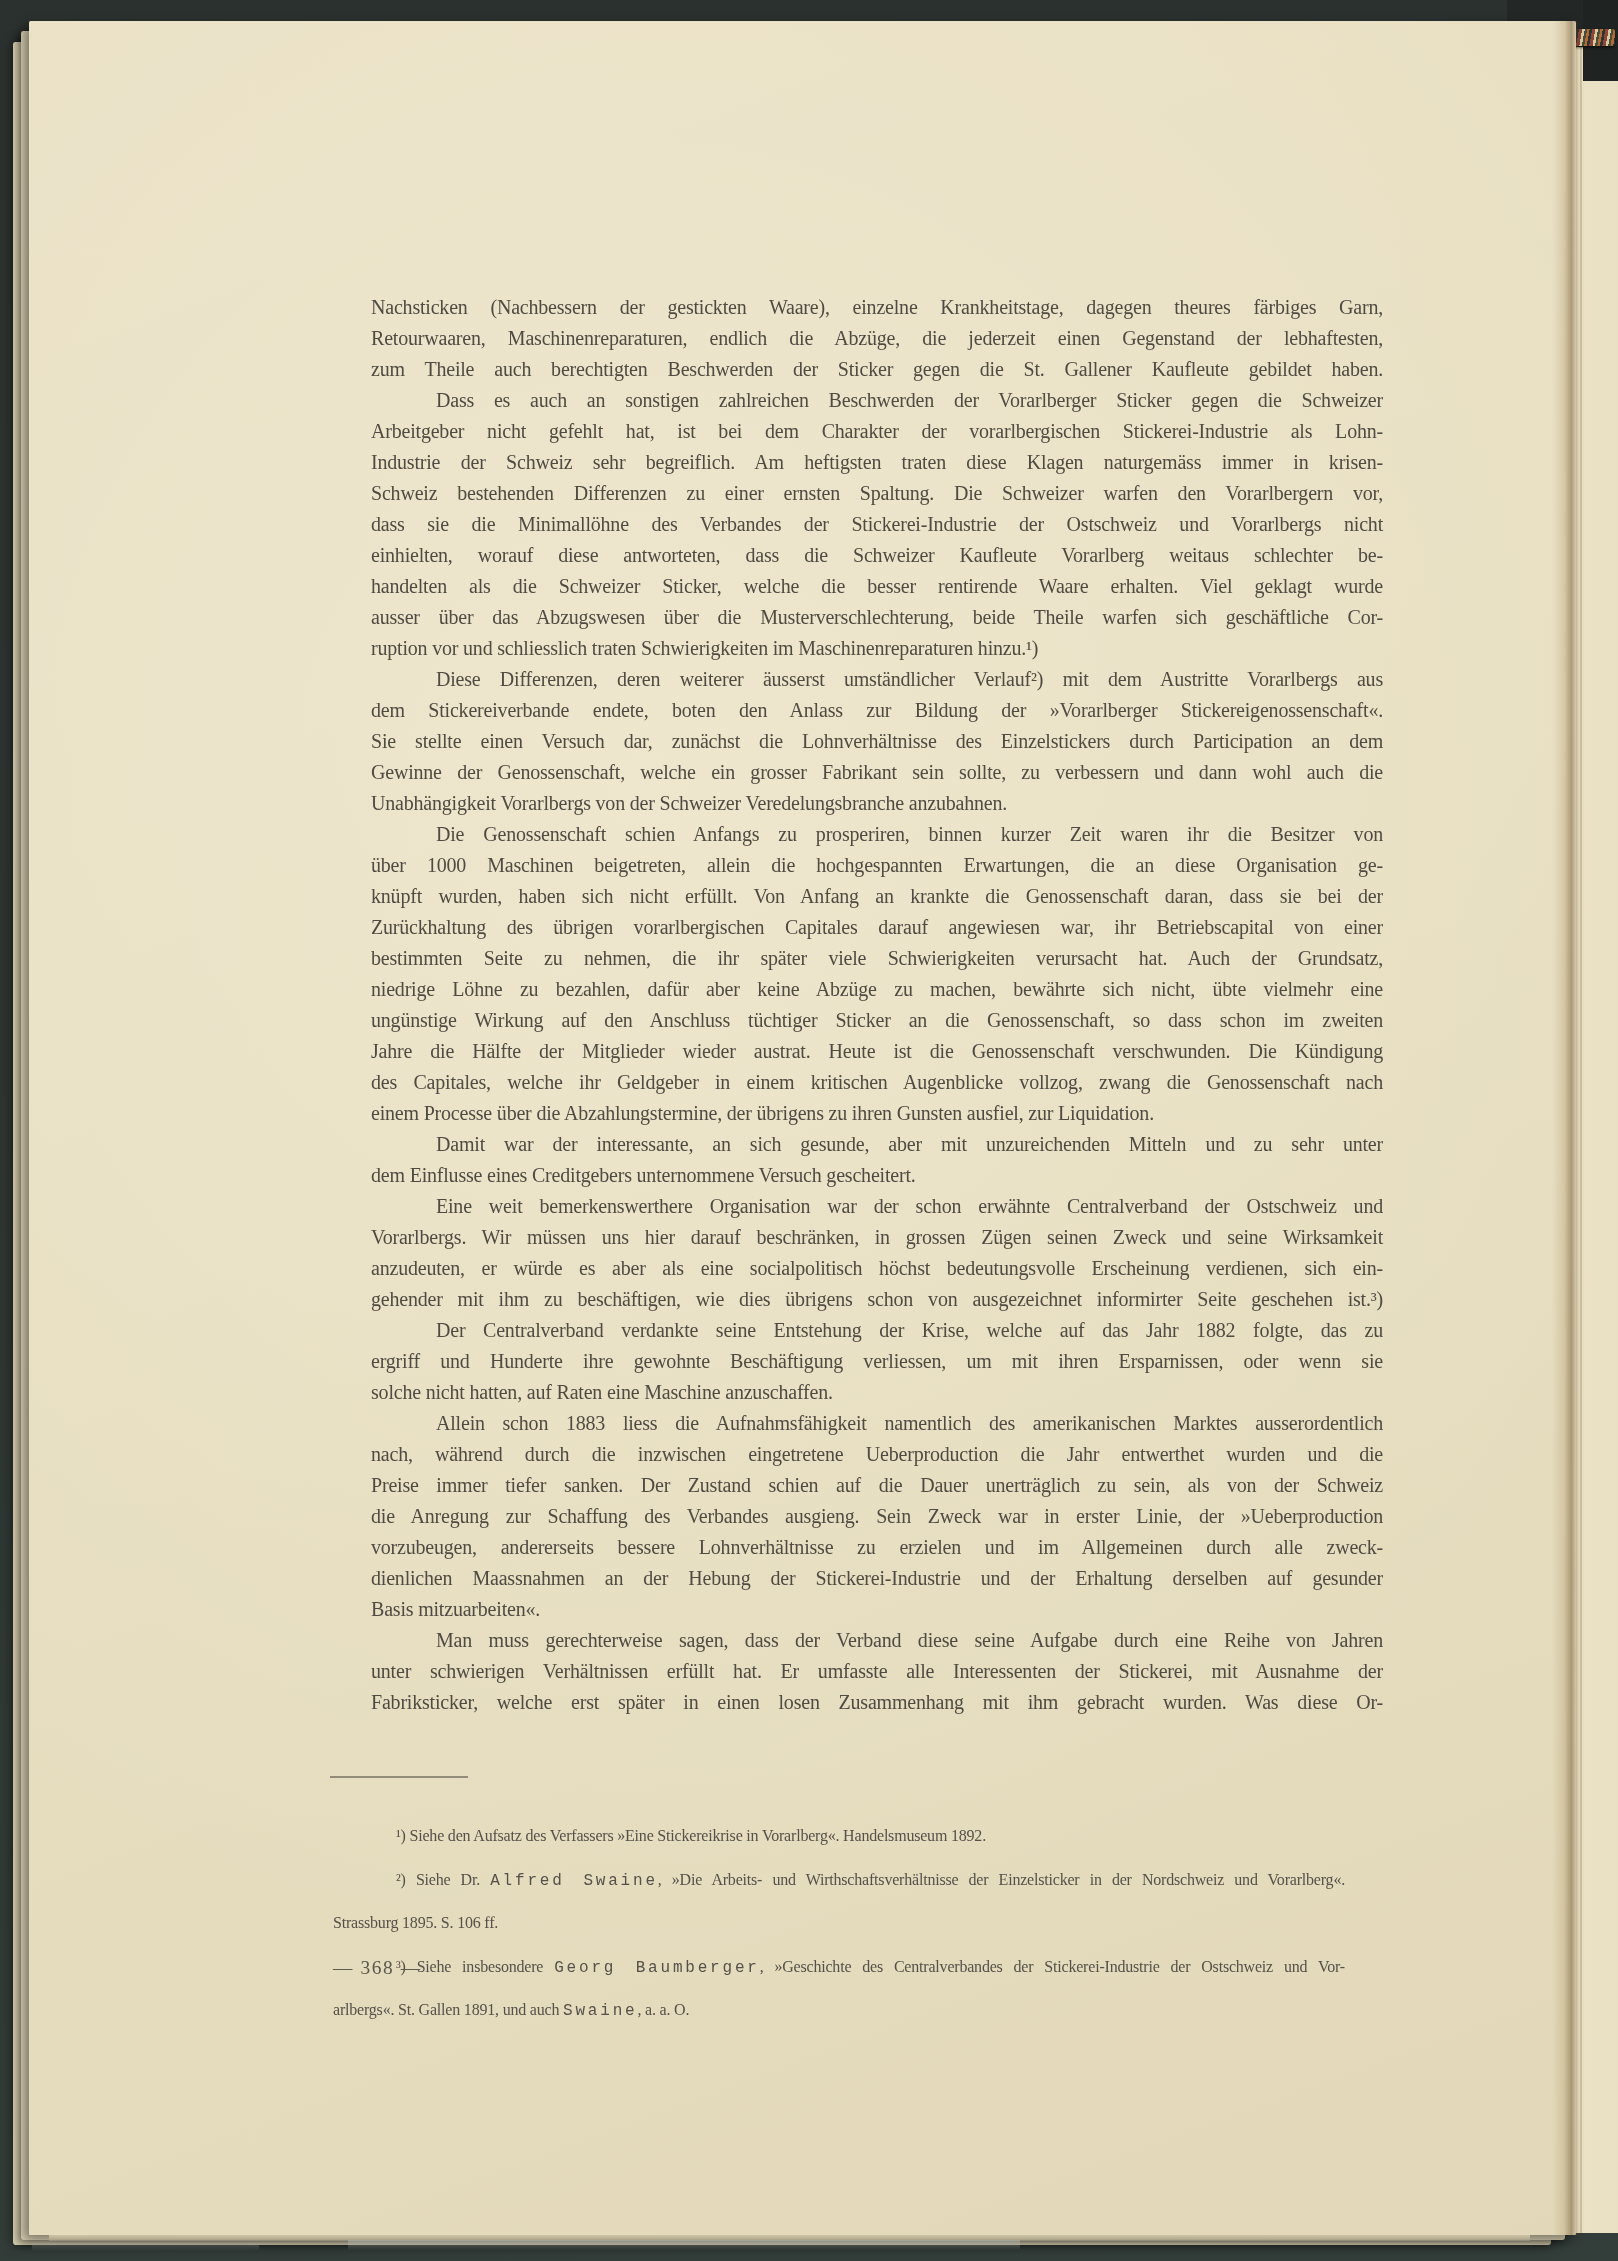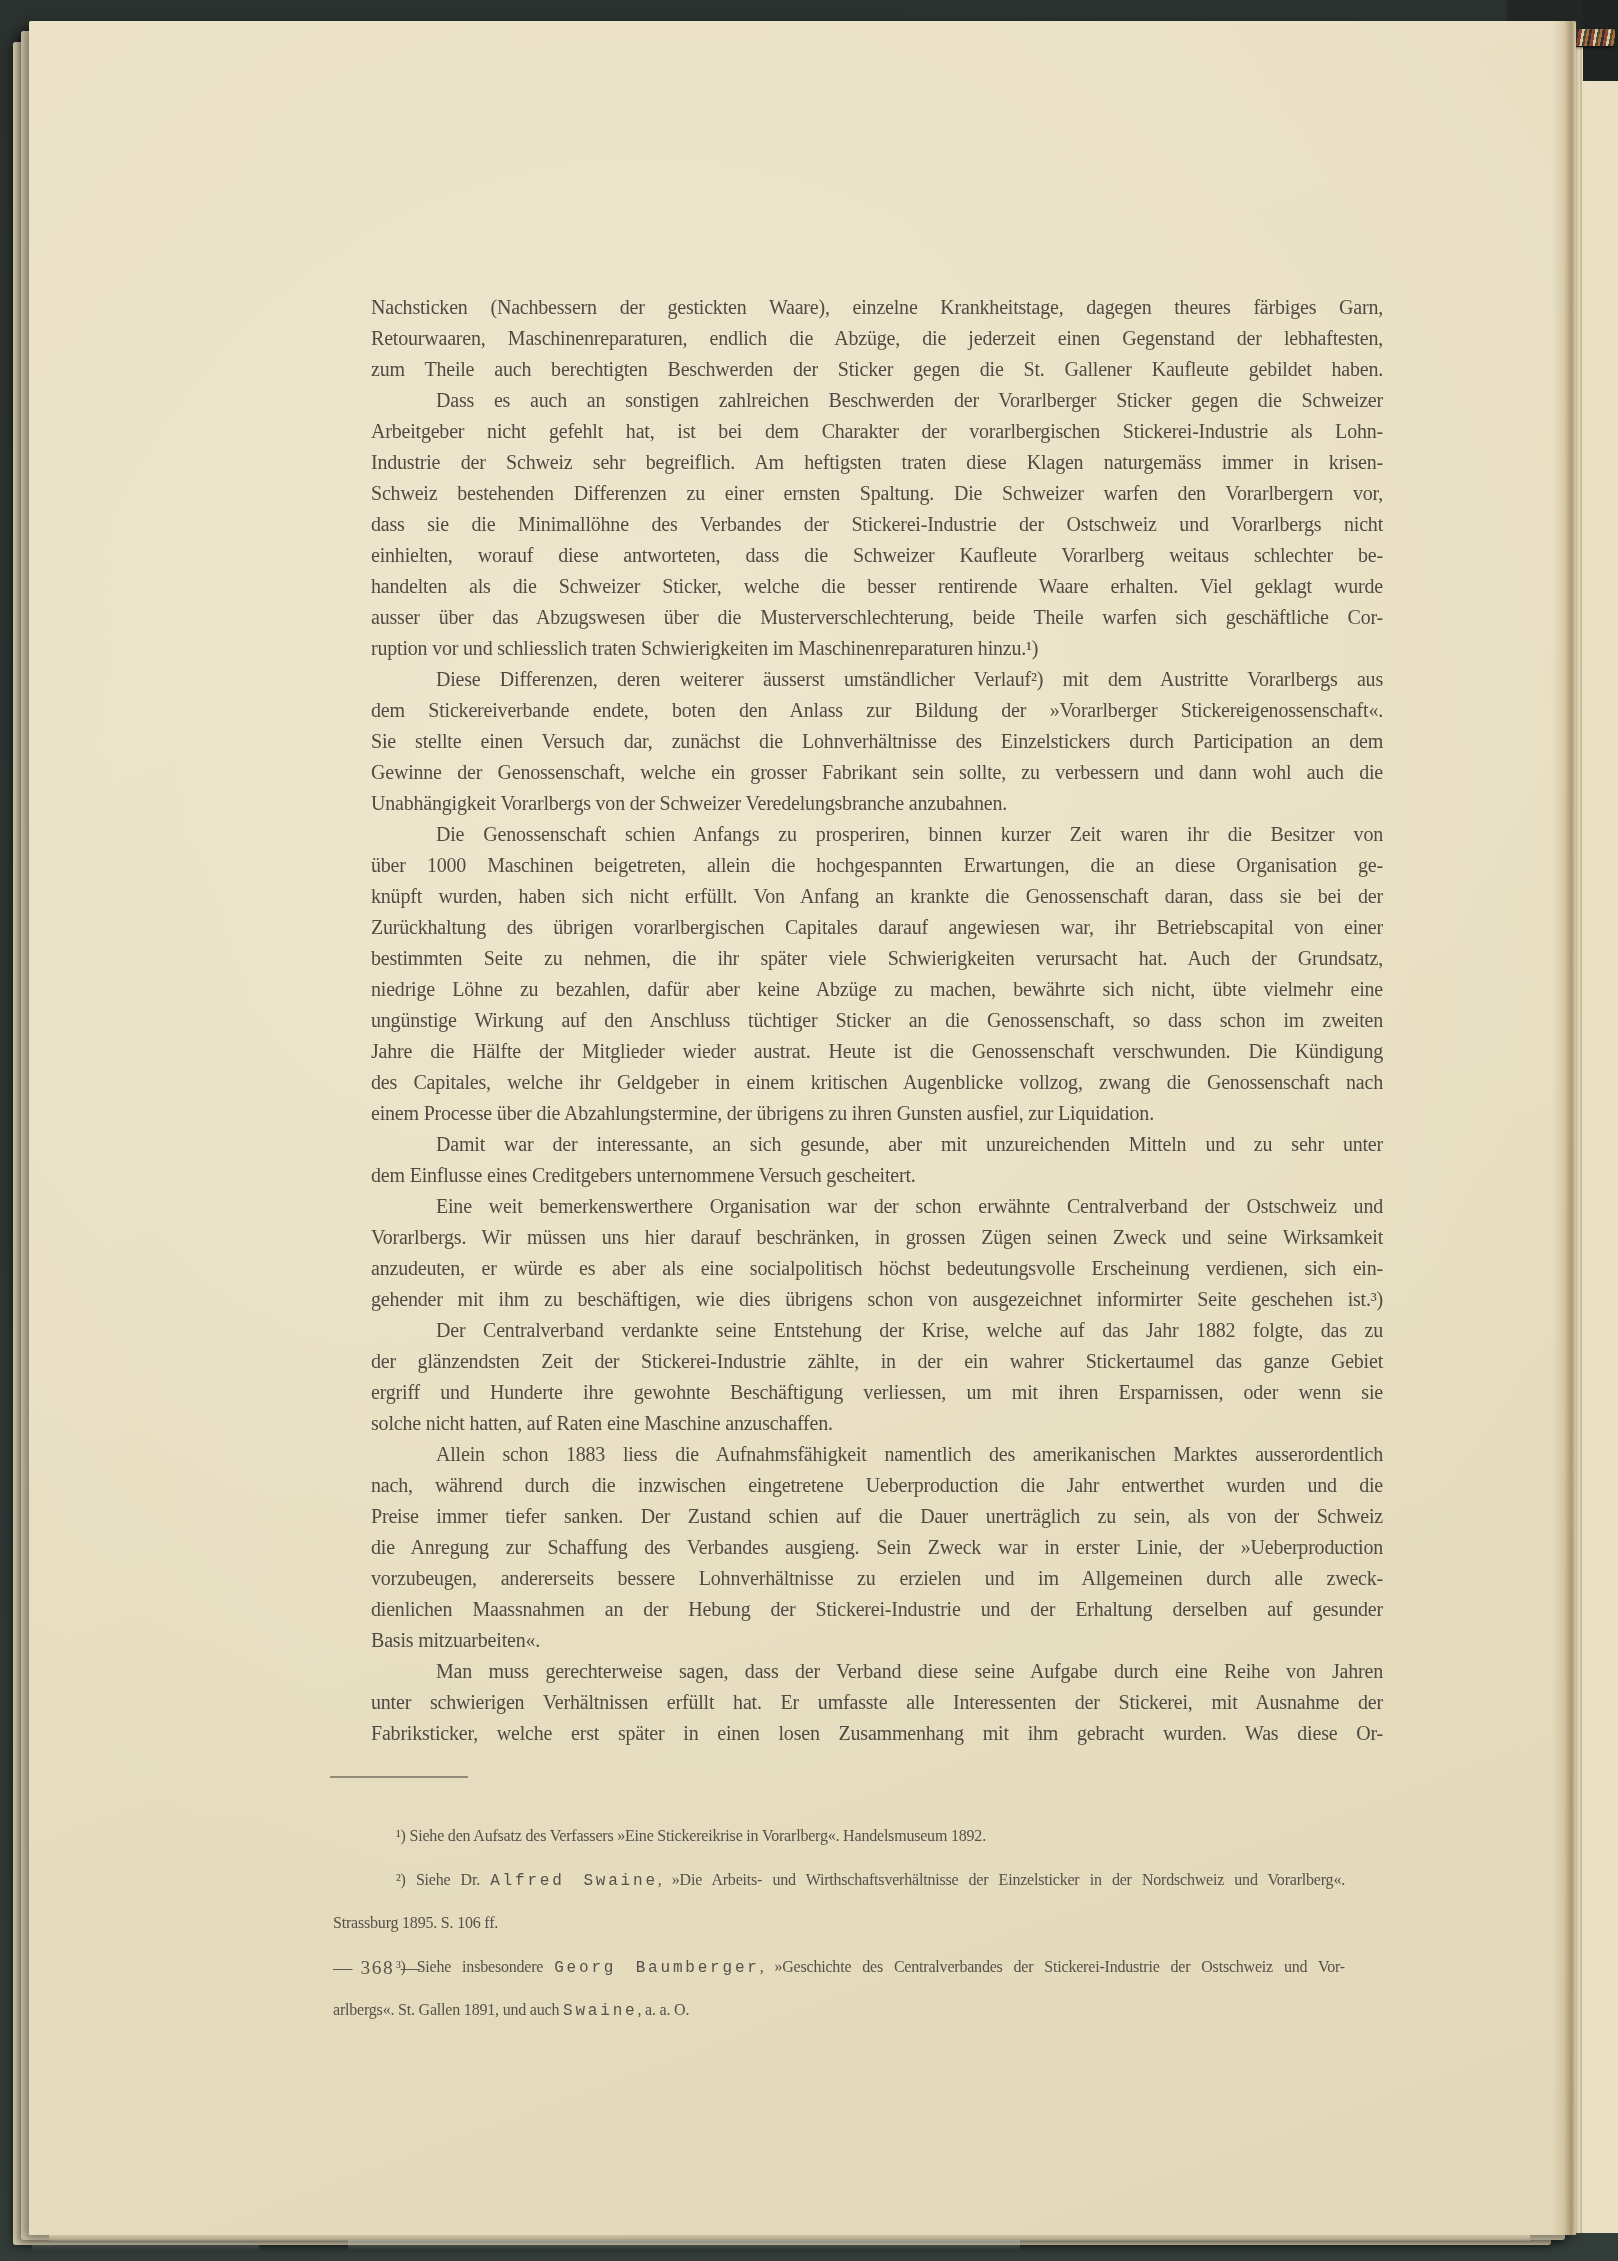--- a/index.html
+++ b/index.html
@@ -110,21 +110,20 @@
         <div class="tline">Jahre die Hälfte der Mitglieder wieder austrat. Heute ist die Genossenschaft verschwunden. Die Kündigung</div>
         <div class="tline">des Capitales, welche ihr Geldgeber in einem kritischen Augenblicke vollzog, zwang die Genossenschaft nach</div>
         <div class="tline endline">einem Processe über die Abzahlungstermine, der übrigens zu ihren Gunsten ausfiel, zur Liquidation.</div>
         <div class="tline ind">Damit war der interessante, an sich gesunde, aber mit unzureichenden Mitteln und zu  sehr unter</div>
         <div class="tline endline">dem Einflusse eines Creditgebers unternommene Versuch gescheitert.</div>
         <div class="tline ind">Eine weit bemerkenswerthere Organisation war der schon erwähnte Centralverband  der Ostschweiz und</div>
         <div class="tline">Vorarlbergs. Wir müssen uns hier darauf beschränken, in grossen Zügen seinen Zweck und seine Wirksamkeit</div>
         <div class="tline">anzudeuten,  er würde es aber als eine socialpolitisch höchst bedeutungsvolle Erscheinung verdienen, sich ein-</div>
         <div class="tline">gehender mit ihm zu beschäftigen,  wie dies übrigens schon von ausgezeichnet informirter Seite geschehen ist.³)</div>
         <div class="tline ind">Der Centralverband verdankte seine Entstehung der Krise,  welche auf das Jahr 1882 folgte, das zu</div>
-        <div class="tline">der glänzendsten Zeit der Stickerei-Industrie zählte, in der ein wahrer Stickertaumel das ganze Gebiet</div>
         <div class="tline">ergriff und Hunderte ihre gewohnte Beschäftigung verliessen, um mit ihren Ersparnissen, oder wenn sie</div>
         <div class="tline endline">solche nicht hatten, auf Raten eine Maschine anzuschaffen.</div>
         <div class="tline ind">Allein schon 1883 liess die Aufnahmsfähigkeit namentlich des amerikanischen Marktes ausserordentlich</div>
         <div class="tline">nach, während durch die inzwischen eingetretene Ueberproduction die Jahr entwerthet wurden und die</div>
         <div class="tline">Preise immer tiefer sanken. Der Zustand schien auf die Dauer unerträglich zu sein, als von der Schweiz</div>
         <div class="tline">die Anregung zur Schaffung des Verbandes ausgieng. Sein Zweck war in erster Linie, der »Ueberproduction</div>
         <div class="tline">vorzubeugen, andererseits bessere Lohnverhältnisse zu erzielen und im Allgemeinen durch alle zweck-</div>
         <div class="tline">dienlichen Maassnahmen an der Hebung der Stickerei-Industrie und der Erhaltung derselben auf gesunder</div>
         <div class="tline endline">Basis mitzuarbeiten«.</div>
         <div class="tline ind">Man muss gerechterweise sagen,  dass der Verband diese seine Aufgabe  durch eine Reihe von Jahren</div>

